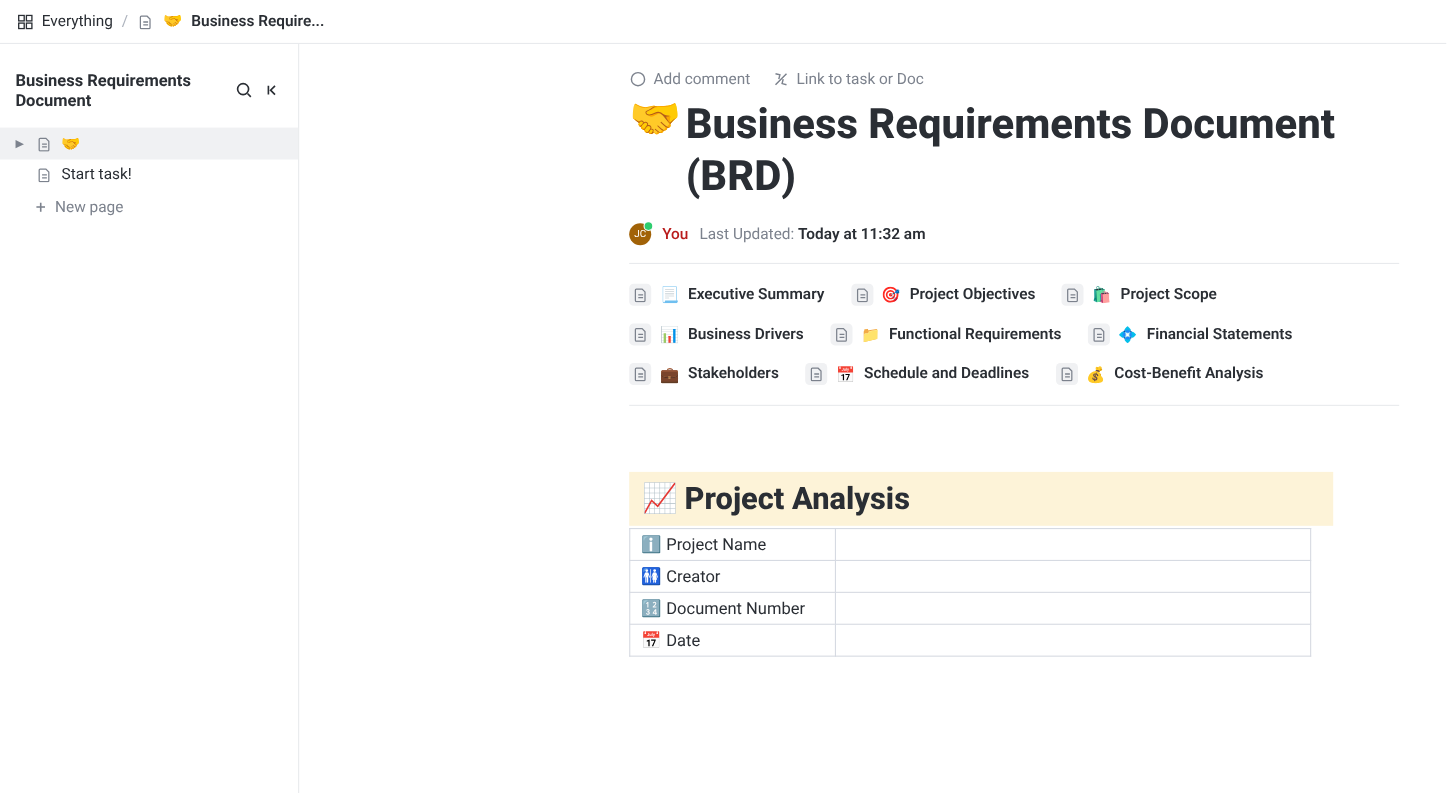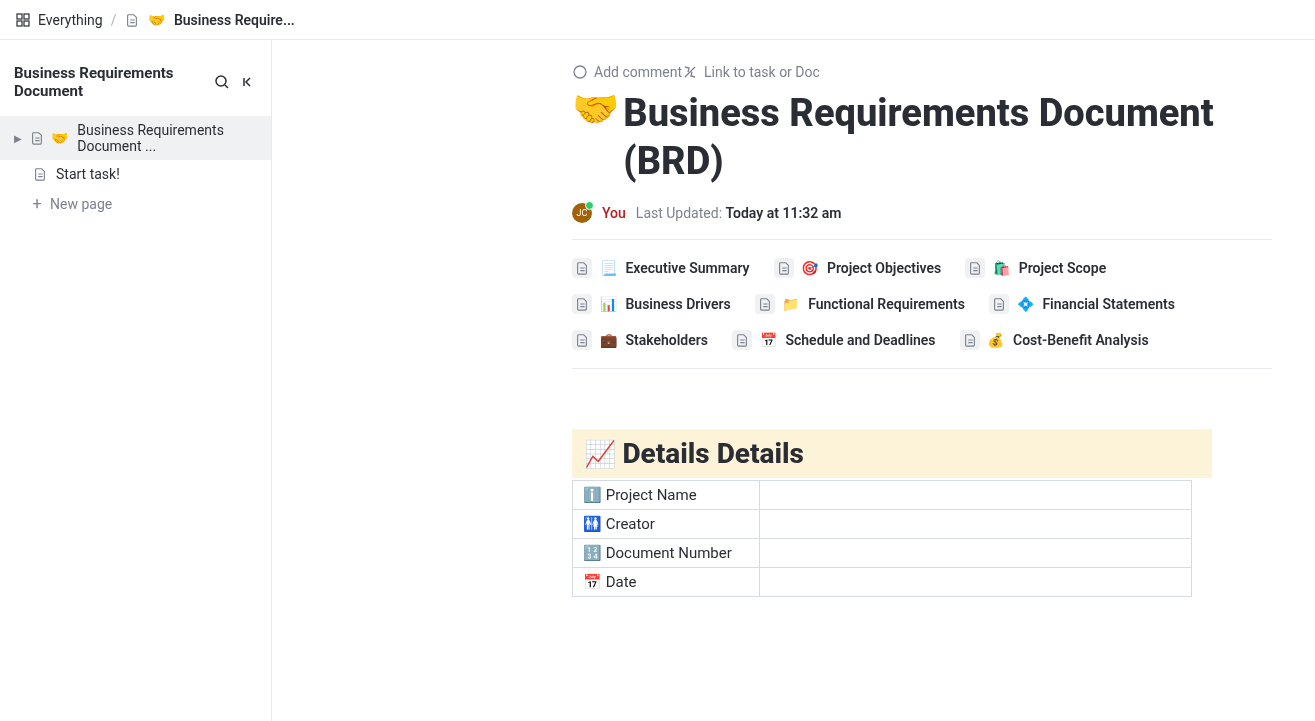--- a/index.html
+++ b/index.html
@@ -12,21 +12,21 @@
 .sidebar-header { display: flex; align-items: center; padding: 8px 14px 16px 14px; gap: 8px; }
 .sidebar-title { font-weight: 700; font-size: 15px; flex: 1; }
 .icon-btn { width: 18px; height: 18px; display: inline-flex; align-items: center; justify-content: center; color: #2a2e34; cursor: pointer; }
 .sidebar-item { display: flex; align-items: center; gap: 8px; padding: 6px 14px; font-size: 14px; cursor: pointer; }
 .sidebar-item.active { background: #f0f1f3; }
 .sidebar-item .chev { width: 10px; color: #7c828d; font-size: 10px; }
 .doc-icon-small { width: 16px; height: 16px; display: inline-flex; align-items: center; justify-content: center; }
 .plus-icon { font-size: 16px; color: #7c828d; width: 10px; text-align: center; }
 .content-area { flex: 1; overflow-y: auto; padding: 24px 0 60px 0; }
 .content-inner { width: 700px; margin-left: 300px; }
-.doc-actions { display: flex; align-items: center; color: #7c828d; font-size: 14px; margin-bottom: 10px; }
+.doc-actions { display: flex; gap: 20px; align-items: center; color: #7c828d; font-size: 14px; margin-bottom: 10px; }
 .doc-action { display: flex; align-items: center; gap: 6px; cursor: pointer; }
 .doc-title { font-size: 38px; font-weight: 800; line-height: 1.25; margin-bottom: 18px; display: flex; align-items: flex-start; gap: 4px; }
 .doc-title .emoji { font-size: 38px; margin-top: -4px; }
 .meta-row { display: flex; align-items: center; gap: 10px; font-size: 14px; color: #7c828d; padding-bottom: 16px; border-bottom: 1px solid #e8eaed; }
 .avatar { width: 20px; height: 20px; border-radius: 50%; background: #a16207; color: #fff; font-size: 9px; display: flex; align-items: center; justify-content: center; position: relative; }
 .avatar::after { content: ""; position: absolute; top: -2px; right: -2px; width: 7px; height: 7px; background: #2ecd6f; border-radius: 50%; border: 1px solid #fff; }
 .meta-author { color: #b91c1c; font-weight: 500; }
 .meta-updated strong { color: #2a2e34; font-weight: 600; }
 .section-links { display: flex; flex-wrap: wrap; gap: 16px 24px; padding: 18px 0; border-bottom: 1px solid #e8eaed; }
 .section-link { display: flex; align-items: center; gap: 8px; font-size: 14px; font-weight: 600; cursor: pointer; }
@@ -83,21 +83,20 @@
     <div id="sidebar-items">
         <div class="sidebar-item active">
           <span class="chev">▶</span>
           <span class="doc-icon-small">
             <svg viewBox="0 0 16 16" width="14" height="14" fill="none" stroke="#7c828d" stroke-width="1.3">
               <path d="M4 2h6l3 3v9a1 1 0 0 1-1 1H4a1 1 0 0 1-1-1V3a1 1 0 0 1 1-1z"></path>
               <path d="M6 8h5M6 11h5"></path>
             </svg>
           </span>
           <span>🤝</span>
-          <span>Business Requirements Document ...</span>
         </div>
         <div class="sidebar-item">
           <span class="chev"></span>
           <span class="doc-icon-small">
             <svg viewBox="0 0 16 16" width="14" height="14" fill="none" stroke="#7c828d" stroke-width="1.3">
               <path d="M4 2h6l3 3v9a1 1 0 0 1-1 1H4a1 1 0 0 1-1-1V3a1 1 0 0 1 1-1z"></path>
               <path d="M6 8h5M6 11h5"></path>
             </svg>
           </span>
           <span>Start task!</span>
@@ -231,21 +230,21 @@
                 <path d="M6 8h5M6 11h5"></path>
               </svg>
             </span>
             <span>💰</span>
             <span>Cost-Benefit Analysis</span>
           </div>
         </div>
 
       <div class="section-header">
         <span class="emoji">📈</span>
-        <h2>Details Details</h2>
+        <h2>Project Analysis</h2>
       </div>
 
       <table class="details-table">
         <tbody id="details-rows">
             <tr>
               <td><span class="row-icon">ℹ️</span><span>Project Name</span></td>
               <td></td>
             </tr>
             <tr>
               <td><span class="row-icon">🚻</span><span>Creator</span></td>

